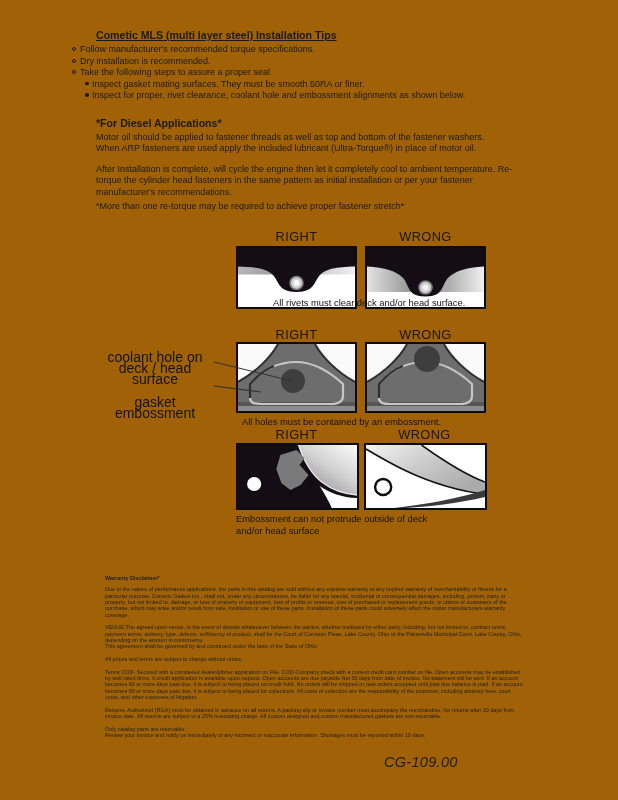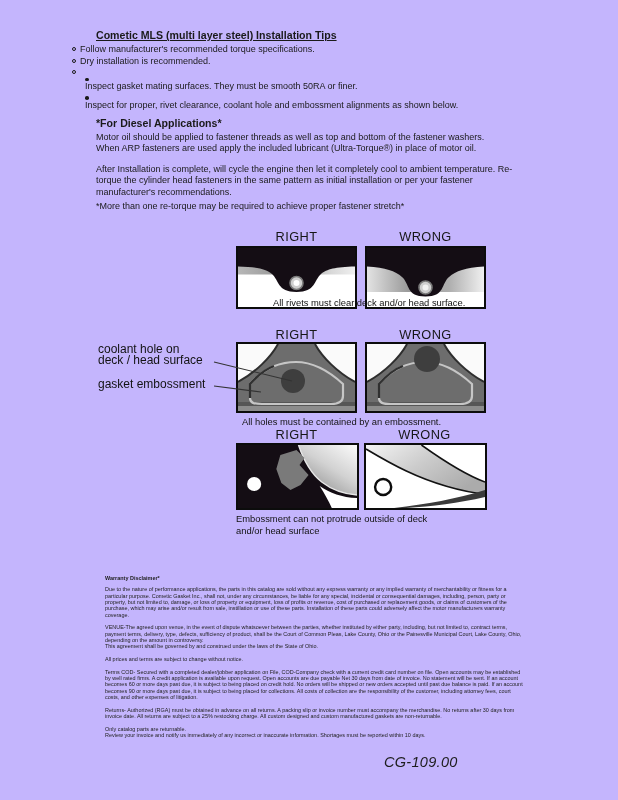--- a/index.html
+++ b/index.html
@@ -2,47 +2,47 @@
 <html><head>
 <meta charset="utf-8">
 <style>
   * { margin:0; padding:0; box-sizing:border-box; }
   html,body { background:#ffffff; }
   body {
     width:618px; height:800px; position:relative; overflow:hidden;
     font-family:"Liberation Sans", sans-serif; color:#1a1a1a;
     -webkit-font-smoothing:antialiased;
   }
-  #page { position:absolute; inset:0; background:#c4b5fd; }
+  #page { position:absolute; inset:0; background:#a16207; }
   .abs { position:absolute; }
 
   .title {
     left:96px; top:29px; font-size:10.6px; font-weight:bold;
     text-decoration:underline; letter-spacing:0; white-space:nowrap;
   }
   .bullets { left:72px; top:44px; font-size:9px; line-height:11.5px; width:480px; }
   .bline { display:flex; align-items:flex-start; white-space:nowrap; }
-  .bline.sub { margin-left:13px;flex-direction:column; }
+  .bline.sub { margin-left:13px; }
   .ring { flex:0 0 auto; width:4px; height:4px; border:1px solid #1a1a1a; border-radius:50%; margin:3.2px 4px 0 0; }
   .dot  { flex:0 0 auto; width:3.6px; height:3.6px; background:#1a1a1a; border-radius:50%; margin:3.4px 3.5px 0 0; }
 
   .h2 { left:96px; top:117px; font-size:10.6px; font-weight:bold; white-space:nowrap; }
   .para { left:96px; font-size:9px; line-height:11.4px; }
   .p1 { top:132px; width:470px; }
   .p2 { top:164px; width:432px; }
   .note { top:201px; width:470px; white-space:nowrap; }
 
   .dg-head { font-size:12.8px; letter-spacing:0.4px; color:#161616; width:121px; text-align:center; white-space:nowrap; }
   .imgbox { width:121px; height:63px; border:2px solid #0c0c0c; background:#fff; }
   .imgbox.tall { height:71px; }
   .imgbox.r3 { width:123px; height:67px; }
   .imgbox svg { display:block; width:100%; height:100%; }
   .caption { font-size:9.4px; line-height:11.5px; color:#131313; white-space:nowrap; }
 
-  .callouts { left:98px; top:344px; width:114px; font-size:12px; line-height:10.8px; text-align:left; color:#131313; }
+  .callouts { left:98px; top:352px; width:114px; font-size:14px; line-height:10.8px; text-align:center; color:#131313; }
   .callouts .gap { height:13px; }
   .leader { left:0; top:330px; width:618px; height:100px; pointer-events:none; }
 
   .warranty { left:105px; top:575px; width:419px; font-size:5.45px; line-height:6.32px; color:#222; letter-spacing:0.01px; }
   .warranty .wh { font-weight:bold; margin-bottom:5px; }
   .warranty p { margin-bottom:6.4px; }
   .warranty p.tight { margin-bottom:0; }
 
   .footer-code { left:384px; top:754px; font-size:14.5px; letter-spacing:0.3px; color:#1d1d1d; white-space:nowrap;font-style:italic; }
 </style>
@@ -57,20 +57,21 @@
     <div class="bline">
       <span class="ring"></span>
       <span>Follow manufacturer's recommended torque specifications.</span>
     </div>
     <div class="bline">
       <span class="ring"></span>
       <span>Dry installation is recommended.</span>
     </div>
     <div class="bline">
       <span class="ring"></span>
+      <span>Take the following steps to assure a proper seal</span>
     </div>
     <div class="bline sub">
       <span class="dot"></span>
       <span>Inspect gasket mating surfaces.  They must be smooth 50RA or finer.</span>
     </div>
     <div class="bline sub">
       <span class="dot"></span>
       <span>Inspect for proper, rivet clearance, coolant hole and embossment alignments as shown below.</span>
     </div>
   </div>

